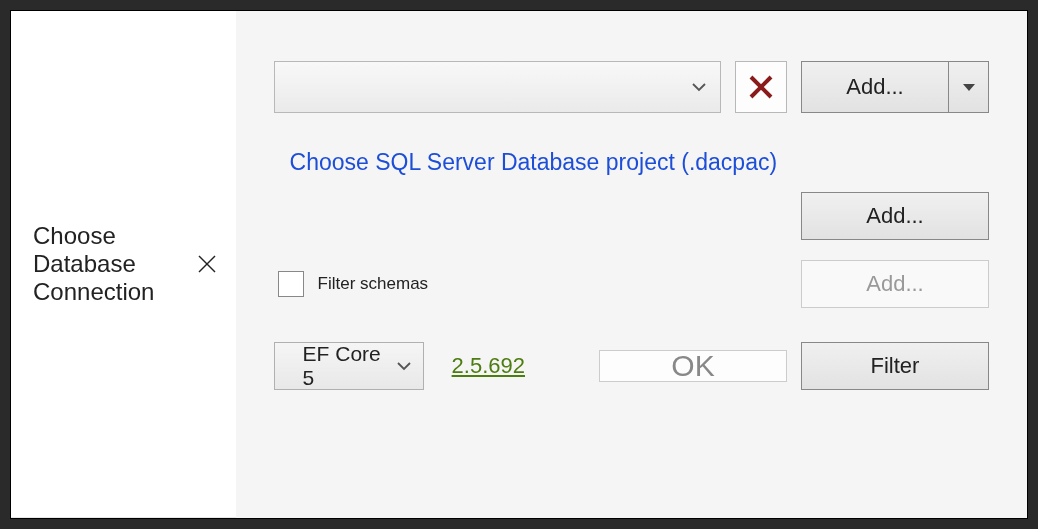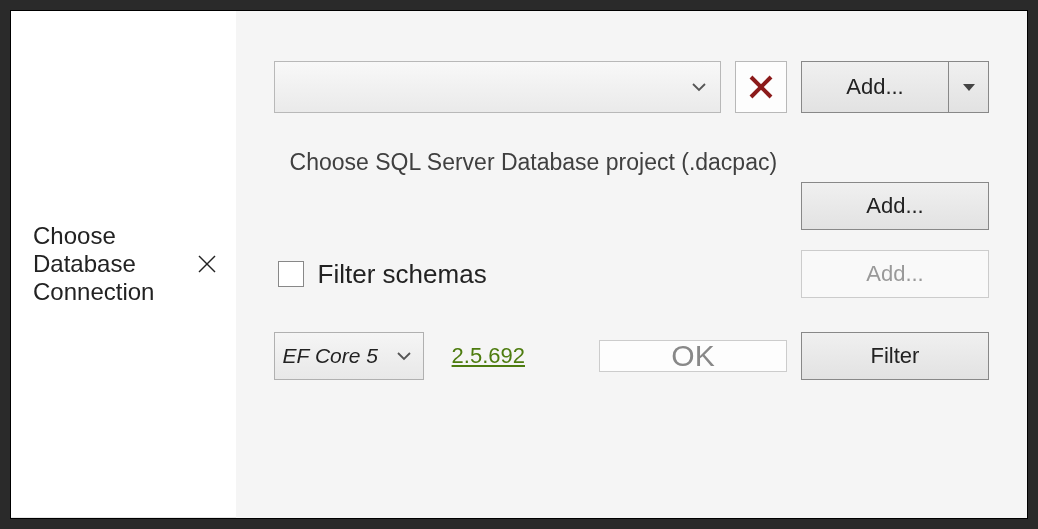--- a/index.html
+++ b/index.html
@@ -110,23 +110,23 @@
       border: 1px solid #888;
       border-left: none;
       background: linear-gradient(to bottom, #f0f0f0, #e2e2e2);
       display: flex;
       align-items: center;
       justify-content: center;
       cursor: pointer;
     }
     .label-row {
       font-size: 23px;
-      color: #404040;
+      color: #1d4ed8;
       padding-left: 16px;
-      margin-bottom: 6px;
+      margin-bottom: 16px;
     }
     .add-row {
       display: flex;
       justify-content: flex-end;
       margin-bottom: 20px;
     }
     .btn {
       width: 188px;
       height: 48px;
       border: 1px solid #888;
@@ -157,41 +157,40 @@
       padding-left: 4px;
     }
     .checkbox {
       width: 26px;
       height: 26px;
       border: 1px solid #888;
       background: #fff;
       cursor: pointer;
     }
     .checkbox-label {
-      font-size: 26px;
+      font-size: 17px;
       color: #222;
     }
     .bottom-row {
       display: flex;
       align-items: center;
       gap: 14px;
     }
     .ef-dropdown {
       width: 150px;
       height: 48px;
       border: 1px solid #b0b0b0;
       background: linear-gradient(to bottom, #f5f5f5, #e8e8e8);
       display: flex;
       align-items: center;
       justify-content: space-between;
-      padding: 0 12px 0 8px;
+      padding: 0 12px 0 28px;
       cursor: pointer;
       font-size: 21px;
       color: #222;
-      font-style: italic;
     }
     .spacer {
       flex: 1;
     }
     .version-link {
       color: #4d7c0f;
       text-decoration: underline;
       font-size: 22px;
       cursor: pointer;
       margin-right: 60px;

